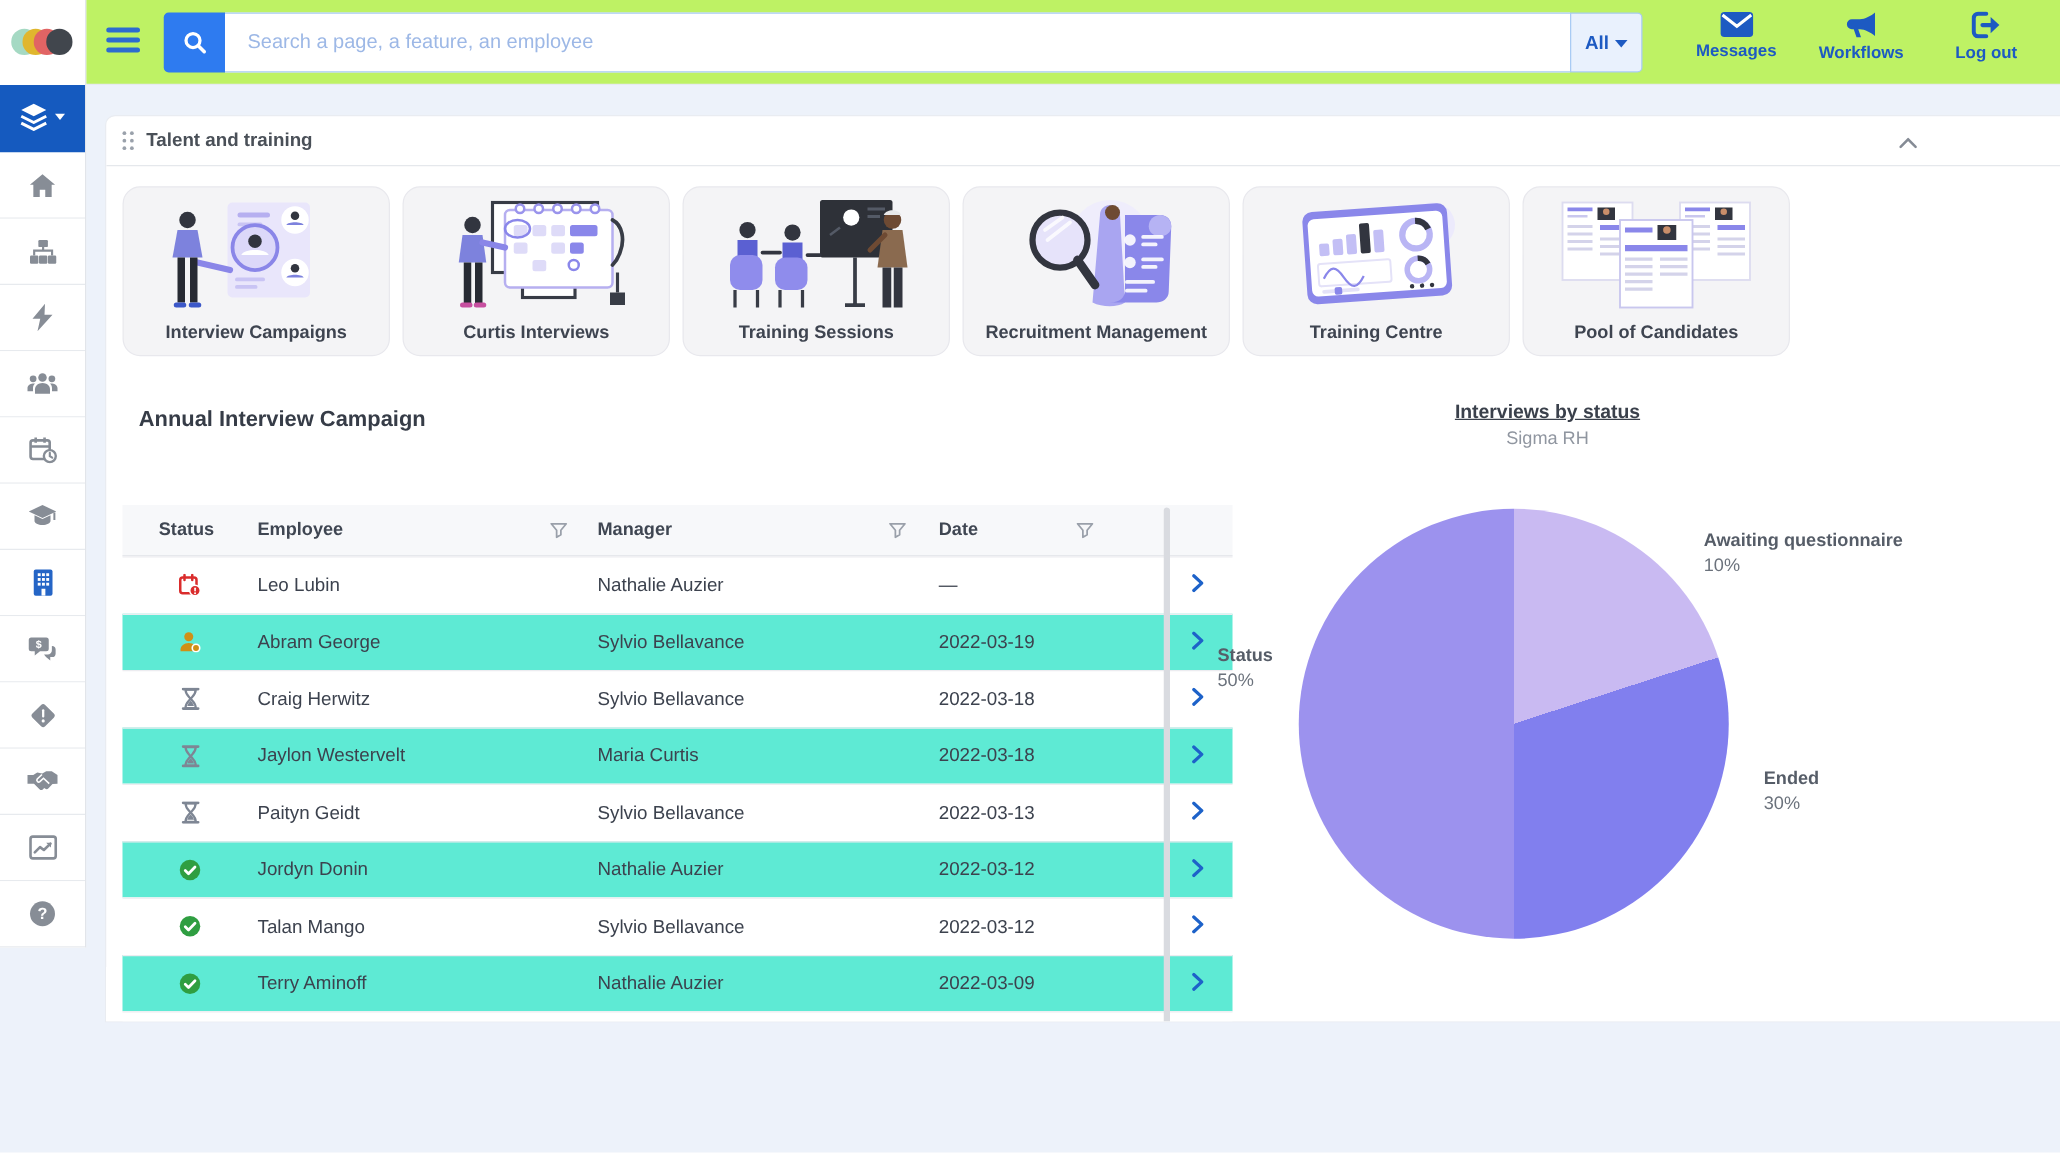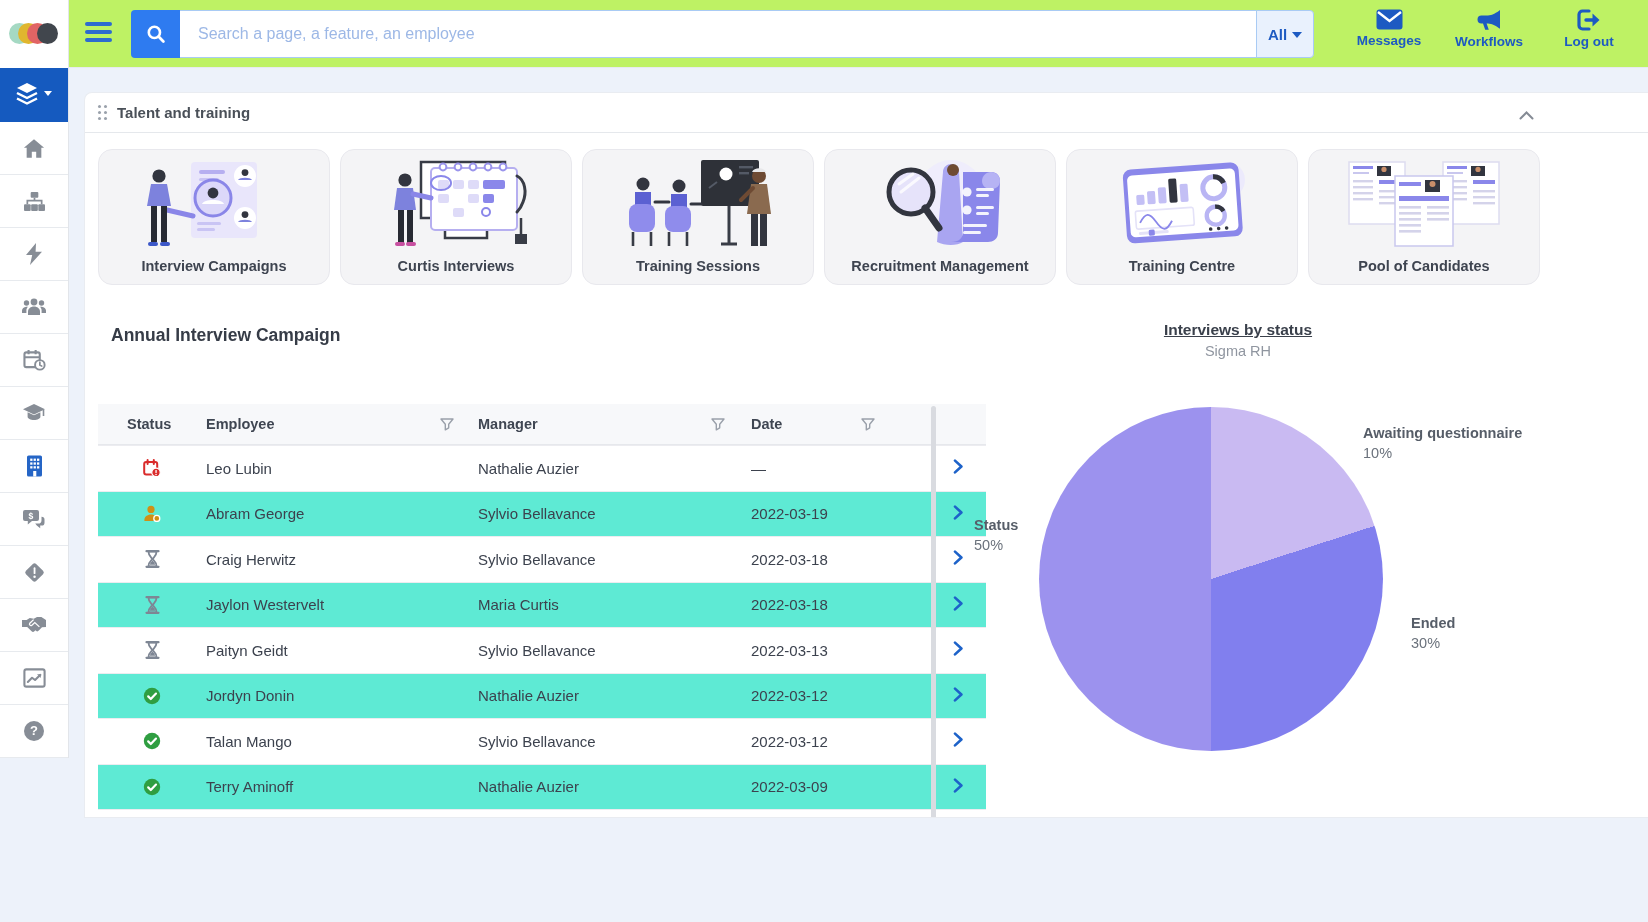--- a/index.html
+++ b/index.html
@@ -33,21 +33,21 @@
   .page { position:absolute; left:69px; top:68px; right:0; height:762px; background:#edf2fa; }
   .panel { position:absolute; left:84px; top:92px; right:0; height:726px; background:#fff; border-radius:8px 0 0 0; border:1px solid #e9ecf1; border-right:none; overflow:hidden; }
   .panel-head { position:relative; height:40px; border-bottom:1px solid #e5e8ec; display:flex; align-items:center; padding-left:13px; }
   .grip { display:inline-grid; grid-template-columns:3px 3px; gap:3px; margin-right:10px; cursor:grab; }
   .grip i { width:3px; height:3px; border-radius:50%; background:#9aa1ab; }
   .panel-title { font-size:15px; font-weight:bold; color:#4a5058; }
   .collapse { position:absolute; right:114px; top:13px; cursor:pointer; }
 
   
   .cards { position:absolute; left:13px; top:56px; display:flex; gap:10px; }
-  .card { width:232px; height:136px; background:#f4f4f6; border:1px solid #e8e8ed; border-radius:14px; position:relative; cursor:pointer; }
+  .card { width:214px; height:136px; background:#f4f4f6; border:1px solid #e8e8ed; border-radius:14px; position:relative; cursor:pointer; }
   .card .illus { position:absolute; top:8px; left:50%; transform:translateX(-50%); }
   .card .clabel { position:absolute; bottom:10px; left:0; right:0; text-align:center; font-size:14.5px; font-weight:bold; color:#3e4450; }
 
   
   .tbl-title { position:absolute; left:26px; top:232px; font-size:17.5px; font-weight:bold; color:#363c47; }
   .tbl { position:absolute; left:13px; top:271px; width:888px; }
   .thead { display:flex; height:41px; background:#f7f8fa; border-bottom:1px solid #e6e8ec; align-items:center; font-size:14.5px; font-weight:bold; color:#3f4652; }
   .trow { display:flex; height:45.5px; align-items:center; font-size:15px; color:#3c424e; border-top:1px solid #ececf0; background:#fff; }
   .trow:first-of-type { border-top:none; }
   .trow.alt { background:#5eead4; }

